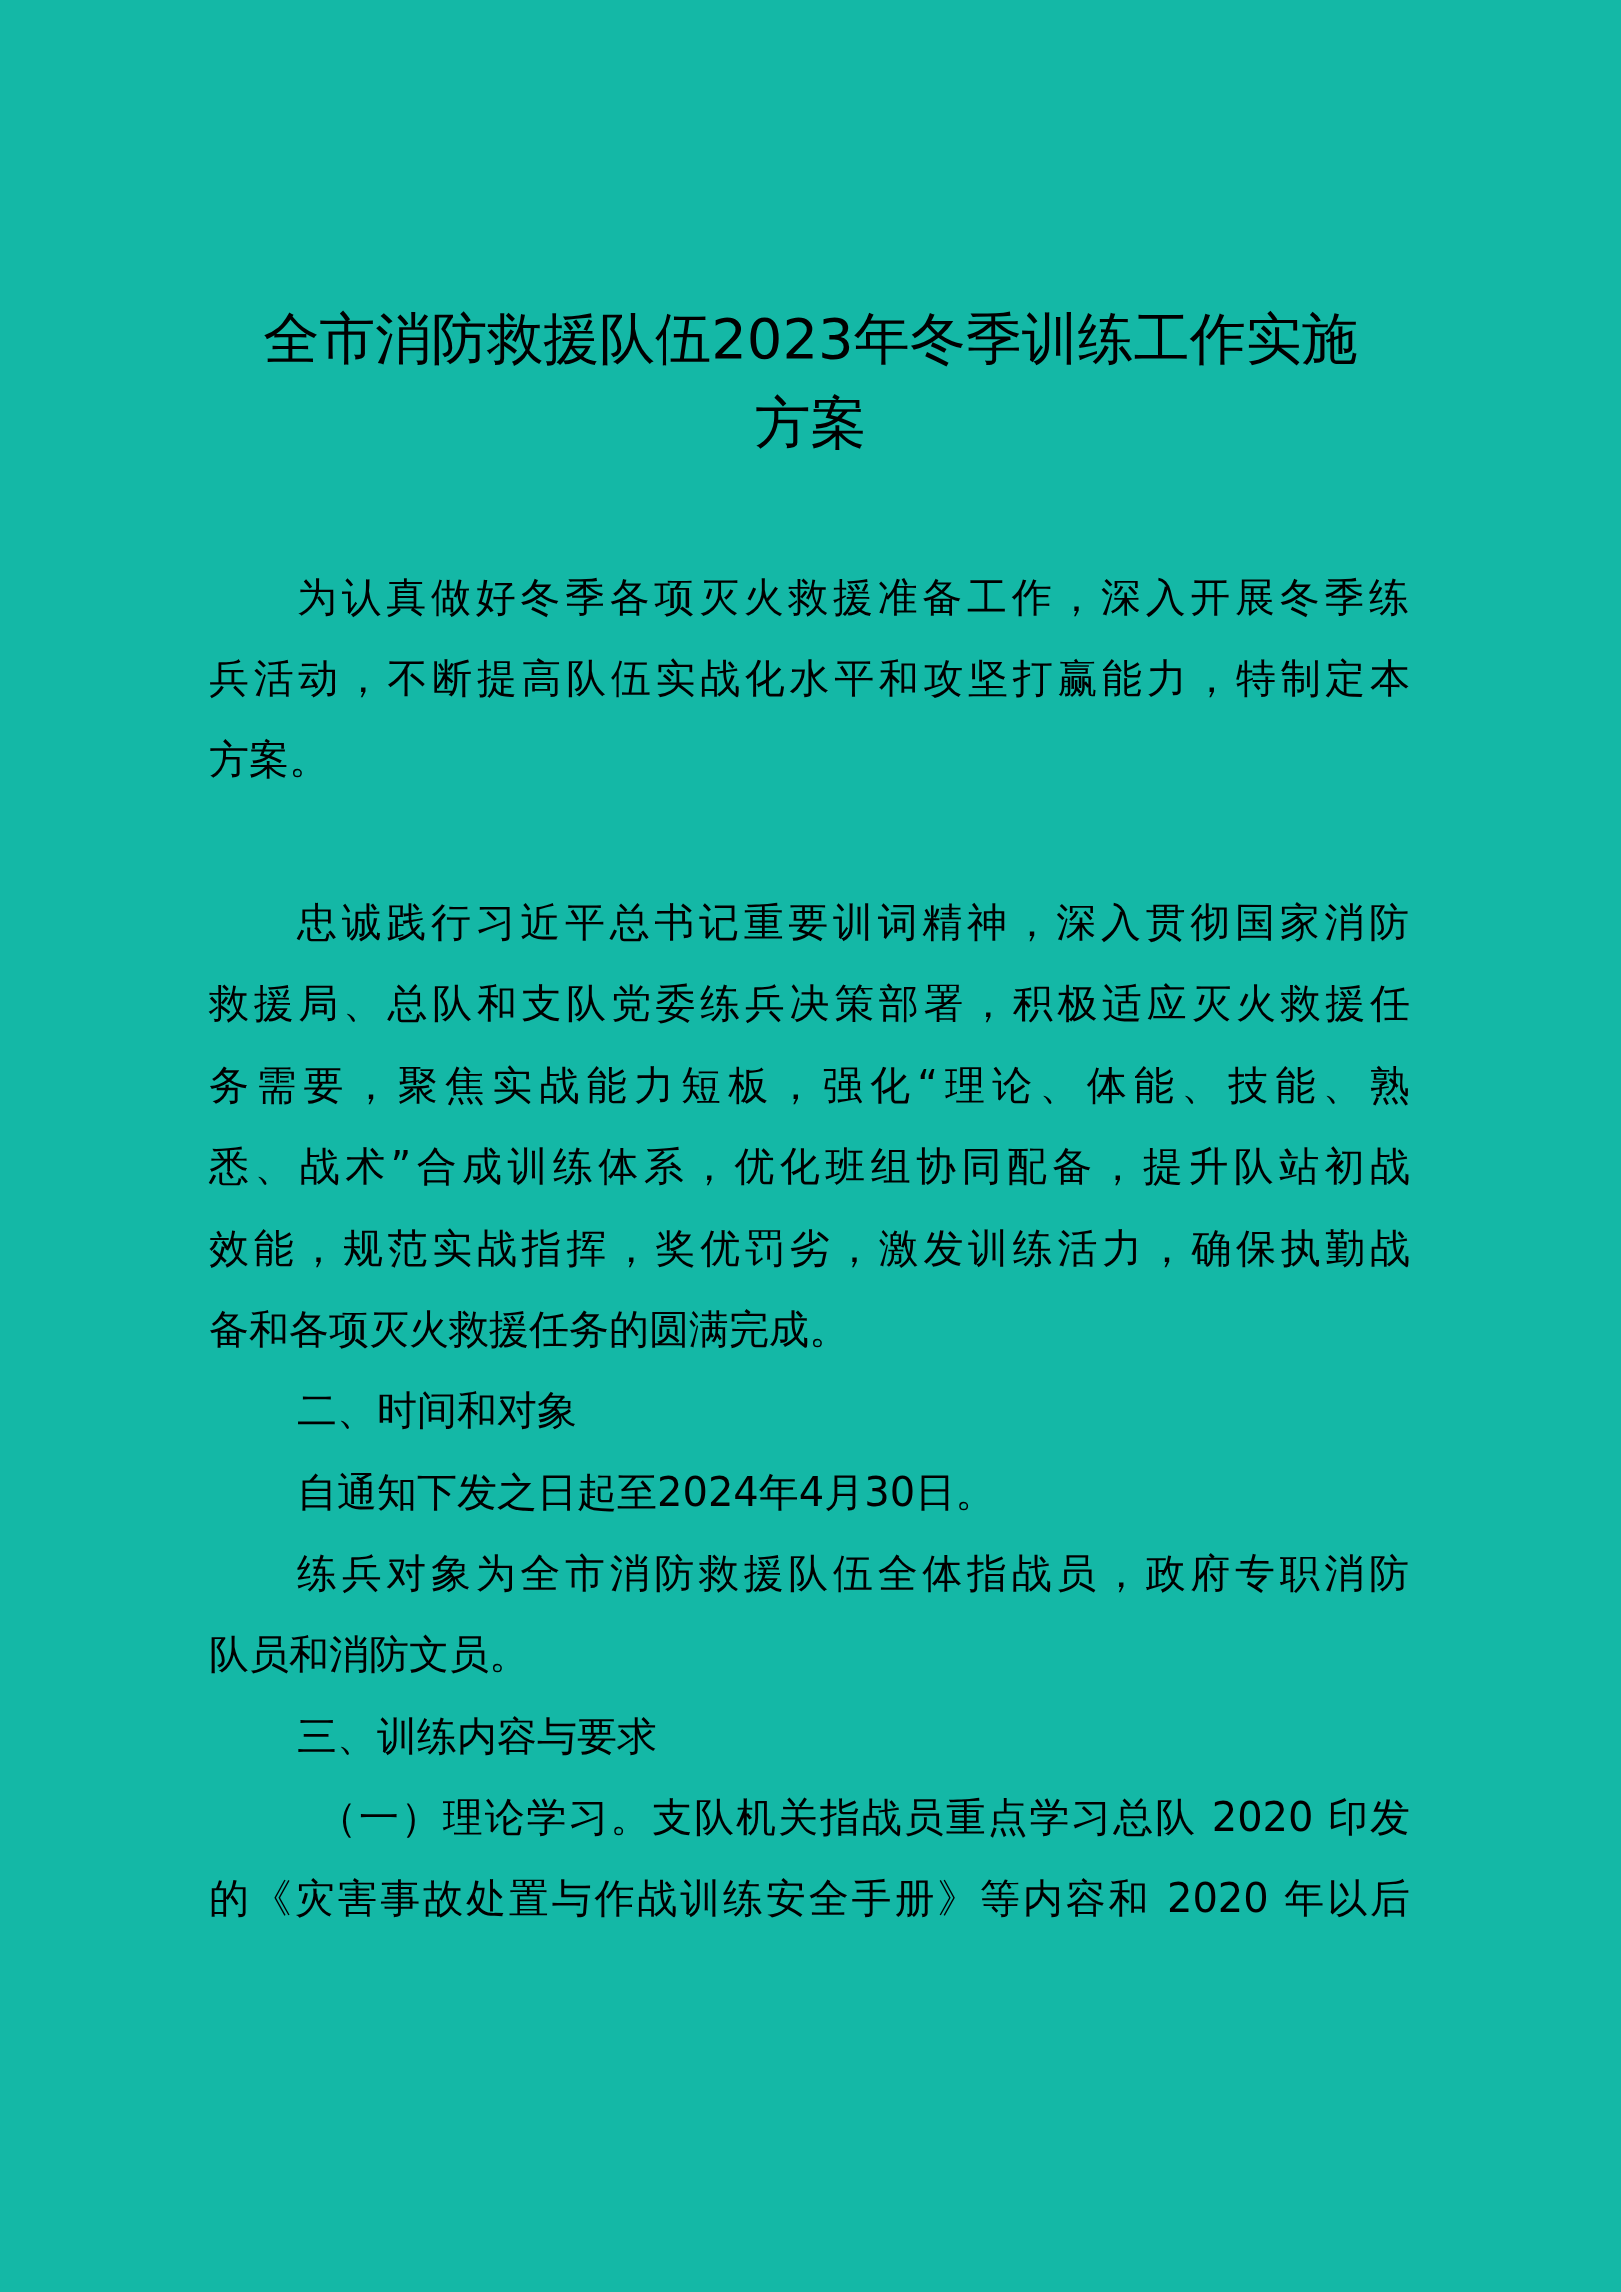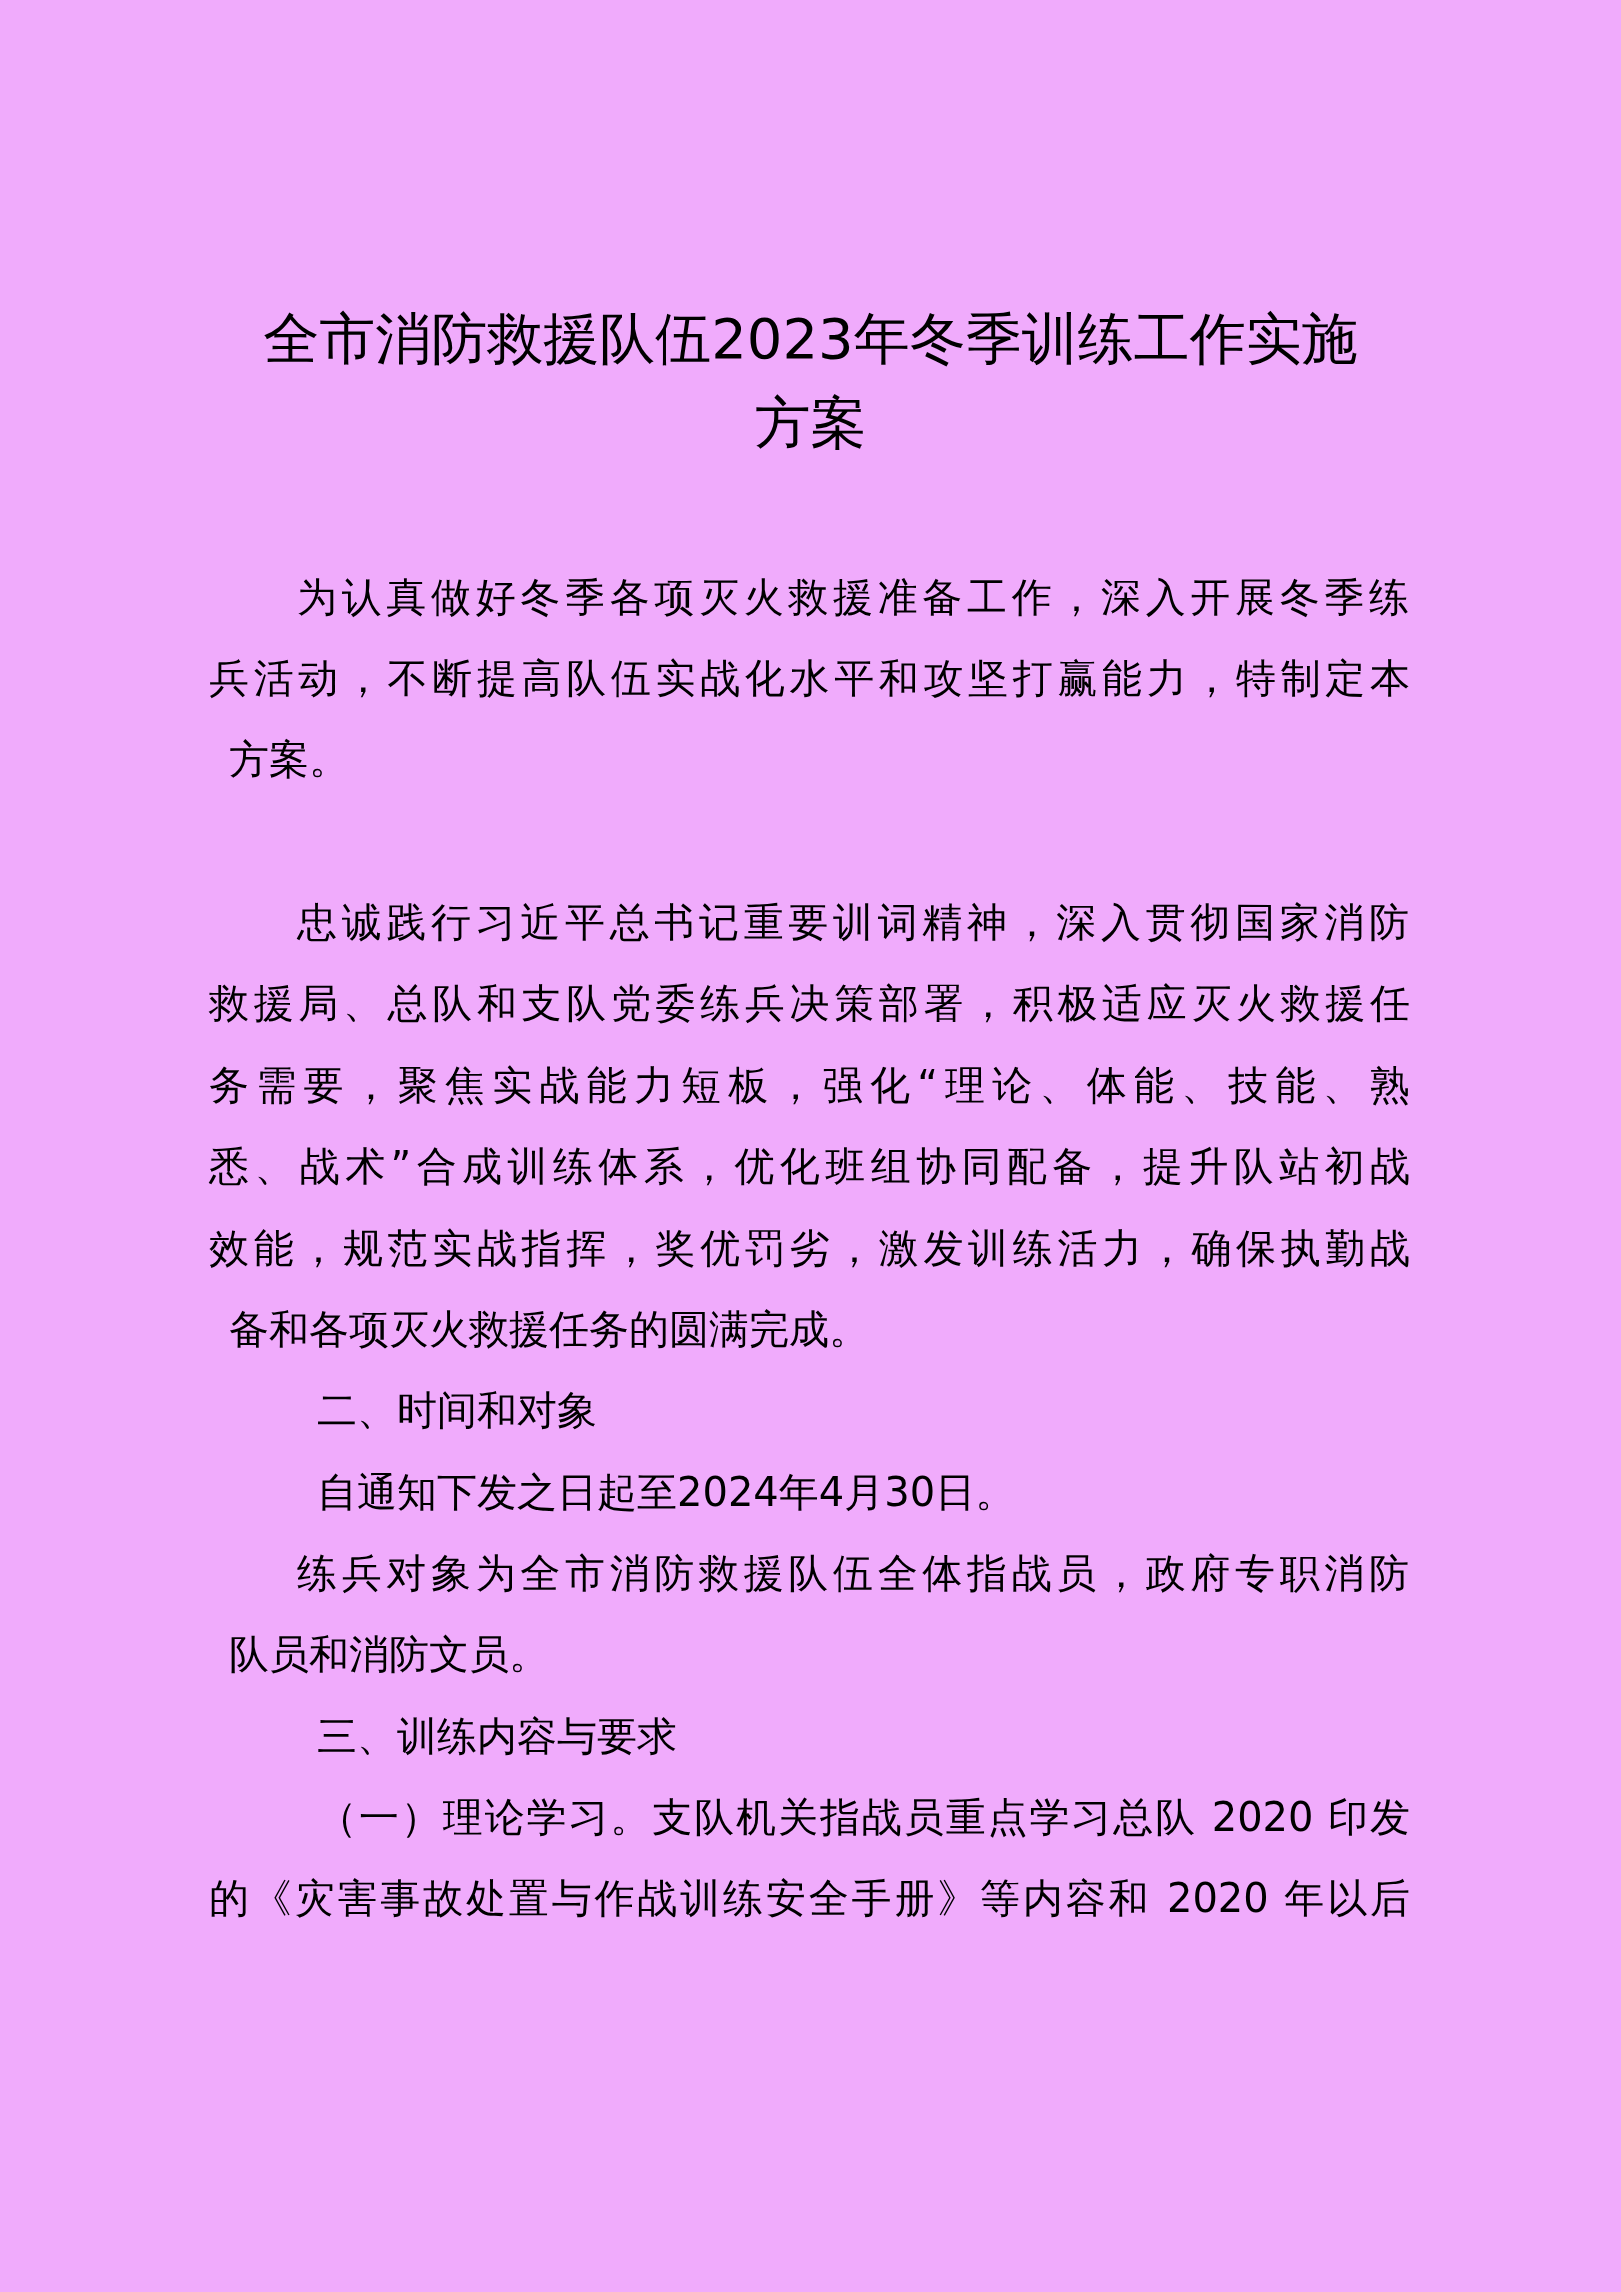--- a/index.html
+++ b/index.html
@@ -13,21 +13,21 @@
       position: relative;
       overflow: hidden;
       color: #000000;
       font-family: "DejaVu Sans", "Liberation Sans", sans-serif;
     }
     .page {
       position: absolute;
       left: 0; top: 0;
       width: 1621px;
       height: 2293px;
-      background: #f0abfc;
+      background: #14b8a6;
     }
     .title {
       position: absolute;
       left: 0;
       width: 1621px;
       text-align: center;
       font-size: 56px;
       line-height: 84px;
       height: 84px;
       white-space: nowrap;
@@ -43,21 +43,20 @@
       height: 81px;
       font-size: 40px;
       line-height: 81px;
       white-space: nowrap;
       text-align: justify;
       text-align-last: justify;
     }
     .line.noj {
       text-align: center;
       text-align-last: left;
-      margin-left: 20px;
     }
     .ind2 { left: 297px; width: 1112px; }
     .ind2h { left: 317px; width: 1093px; }
     .bold { font-weight: normal; }
   </style>
 </head>
 <body>
 
 <div class="page">
 

